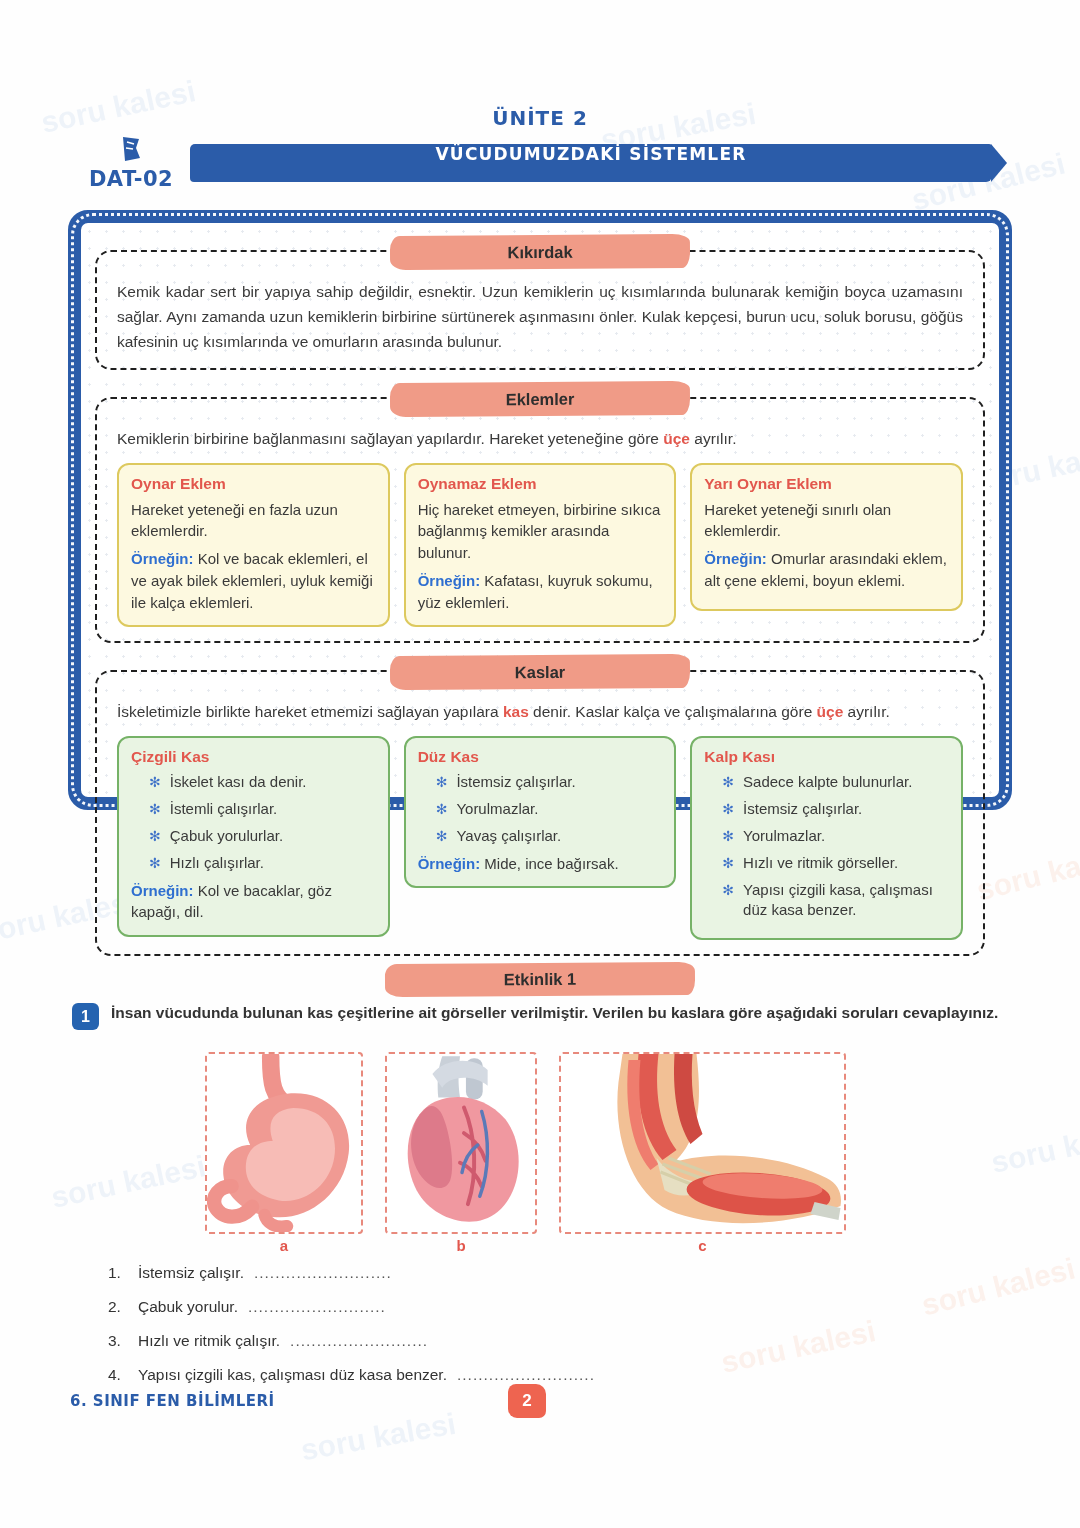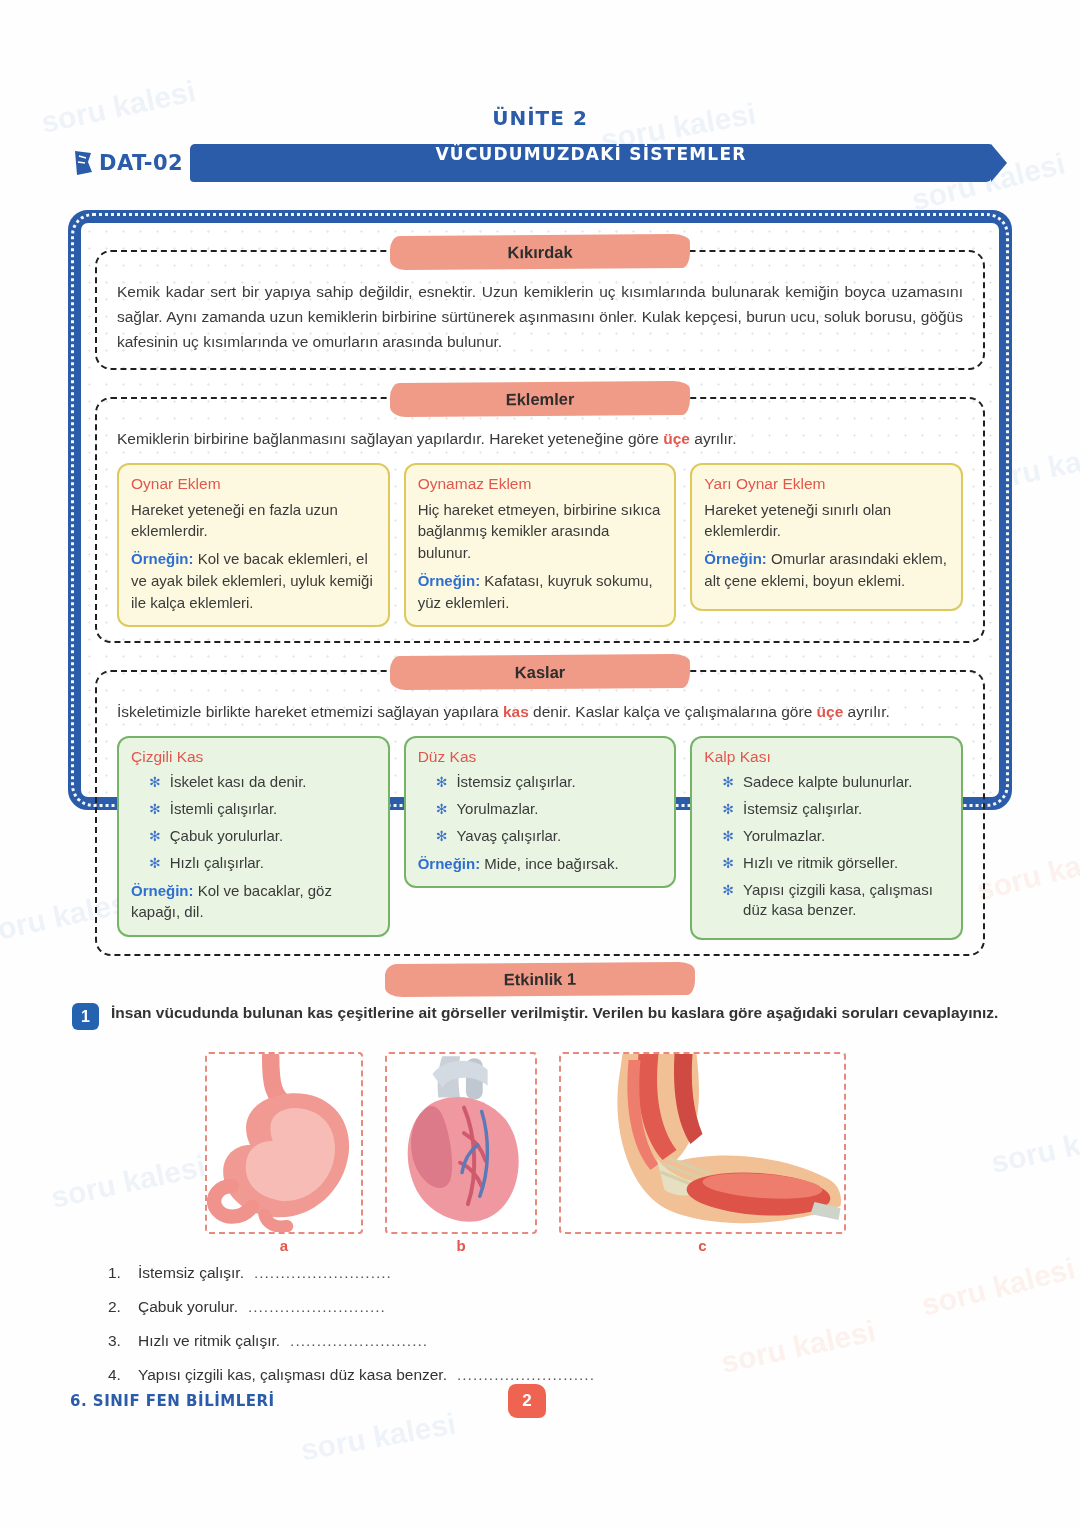--- a/index.html
+++ b/index.html
@@ -7,21 +7,21 @@
   .page { position:relative; width:1080px; height:1528px; background:#fefefe; overflow:hidden; margin:0 auto; }
 
   
   .wm { position:absolute; font-weight:bold; font-size:30px; pointer-events:none; white-space:nowrap; }
   .wm.blue { color:rgba(100,150,210,0.10); }
   .wm.orange { color:rgba(240,150,110,0.12); }
 
   
   .unit-label { padding-top:106px; text-align:center; color:#2b5ca9; font-weight:bold; font-size:20px; letter-spacing:1px; font-family:"DejaVu Sans", sans-serif; }
   .header-row { display:flex; align-items:center; margin:14px 70px 0 72px; height:38px; }
-  .doc-code { display:flex; align-items:center; gap:5px; width:118px; color:#2b5ca9; font-weight:bold; font-size:21px; font-family:"DejaVu Sans", sans-serif; letter-spacing:0.5px; }
+  .doc-code { display:flex; align-items:center; gap:5px; width:118px; color:#2b5ca9; font-weight:bold; font-size:21px; font-family:"DejaVu Sans", sans-serif; letter-spacing:0.5px;flex-direction:column; }
   .banner { position:relative; flex:1; height:38px; background:#2b5ca9; border-radius:5px 3px 6px 4px; display:flex; align-items:flex-start; justify-content:center; margin-right:18px; }
   .banner::after { content:""; position:absolute; right:-15px; top:0; border-top:19px solid transparent; border-bottom:19px solid transparent; border-left:16px solid #2b5ca9; }
   .banner span { color:#fff; font-weight:bold; font-size:17px; letter-spacing:1.2px; font-family:"DejaVu Sans", sans-serif; }
 
   
   .main-box { position:relative; margin:28px 68px 0; height:600px; border:13px solid #2b5ca9; border-radius:20px; background:#ffffff;
               background-image:radial-gradient(rgba(120,140,170,0.18) 1.1px, transparent 1.3px); background-size:17px 17px; }
   .dots-border { position:absolute; inset:-10px; border:3px dotted rgba(255,255,255,0.95); border-radius:22px; pointer-events:none; }
 
   .dashed-box { position:relative; margin:27px 14px 0; border:2.5px dashed #1f1f1f; border-radius:16px; padding:28px 20px 14px; }
@@ -30,21 +30,21 @@
   .section-banner span { font-weight:bold; font-size:16.5px; color:#2e2e2e; }
 
   .body-text { color:#3a3a3a; font-size:15.5px; line-height:1.6; text-align:justify; }
   .intro-text { color:#3a3a3a; font-size:15.5px; line-height:1.5; margin-bottom:12px; }
   .hl { color:#e2574d; font-weight:bold; }
 
   .cards { display:flex; gap:14px; align-items:flex-start; }
   .card { flex:1; border-radius:12px; padding:10px 12px 12px; font-size:15px; color:#3a3a3a; }
   .card.yellow { background:#fdf9e0; border:2px solid #ddc95e; min-height:148px; }
   .card.green { background:#e9f4e3; border:2px solid #76b267; }
-  .card-title { color:#e2574d; font-weight:normal; font-size:15.5px; margin-bottom:6px; }
+  .card-title { color:#e2574d; font-weight:bold; font-size:15.5px; margin-bottom:6px; }
   .card-body { line-height:1.45; margin-bottom:6px; }
   .card-example { line-height:1.45; }
   .ex-label { color:#2f6fd0; font-weight:bold; }
   .card ul { list-style:none; padding-left:18px; margin-bottom:6px; }
   .card li { display:flex; gap:9px; margin:6px 0; line-height:1.35; }
   .bullet-icon { color:#3f72c8; font-size:14px; line-height:1.5; }
 
   
   .activity-banner { position:absolute; top:963px; left:50%; transform:translateX(-50%) rotate(-0.4deg); width:310px; height:33px;
                      background:#f09b87; border-radius:12px 16px 8px 18px / 12px 9px 15px 9px; display:flex; align-items:center; justify-content:center; }

